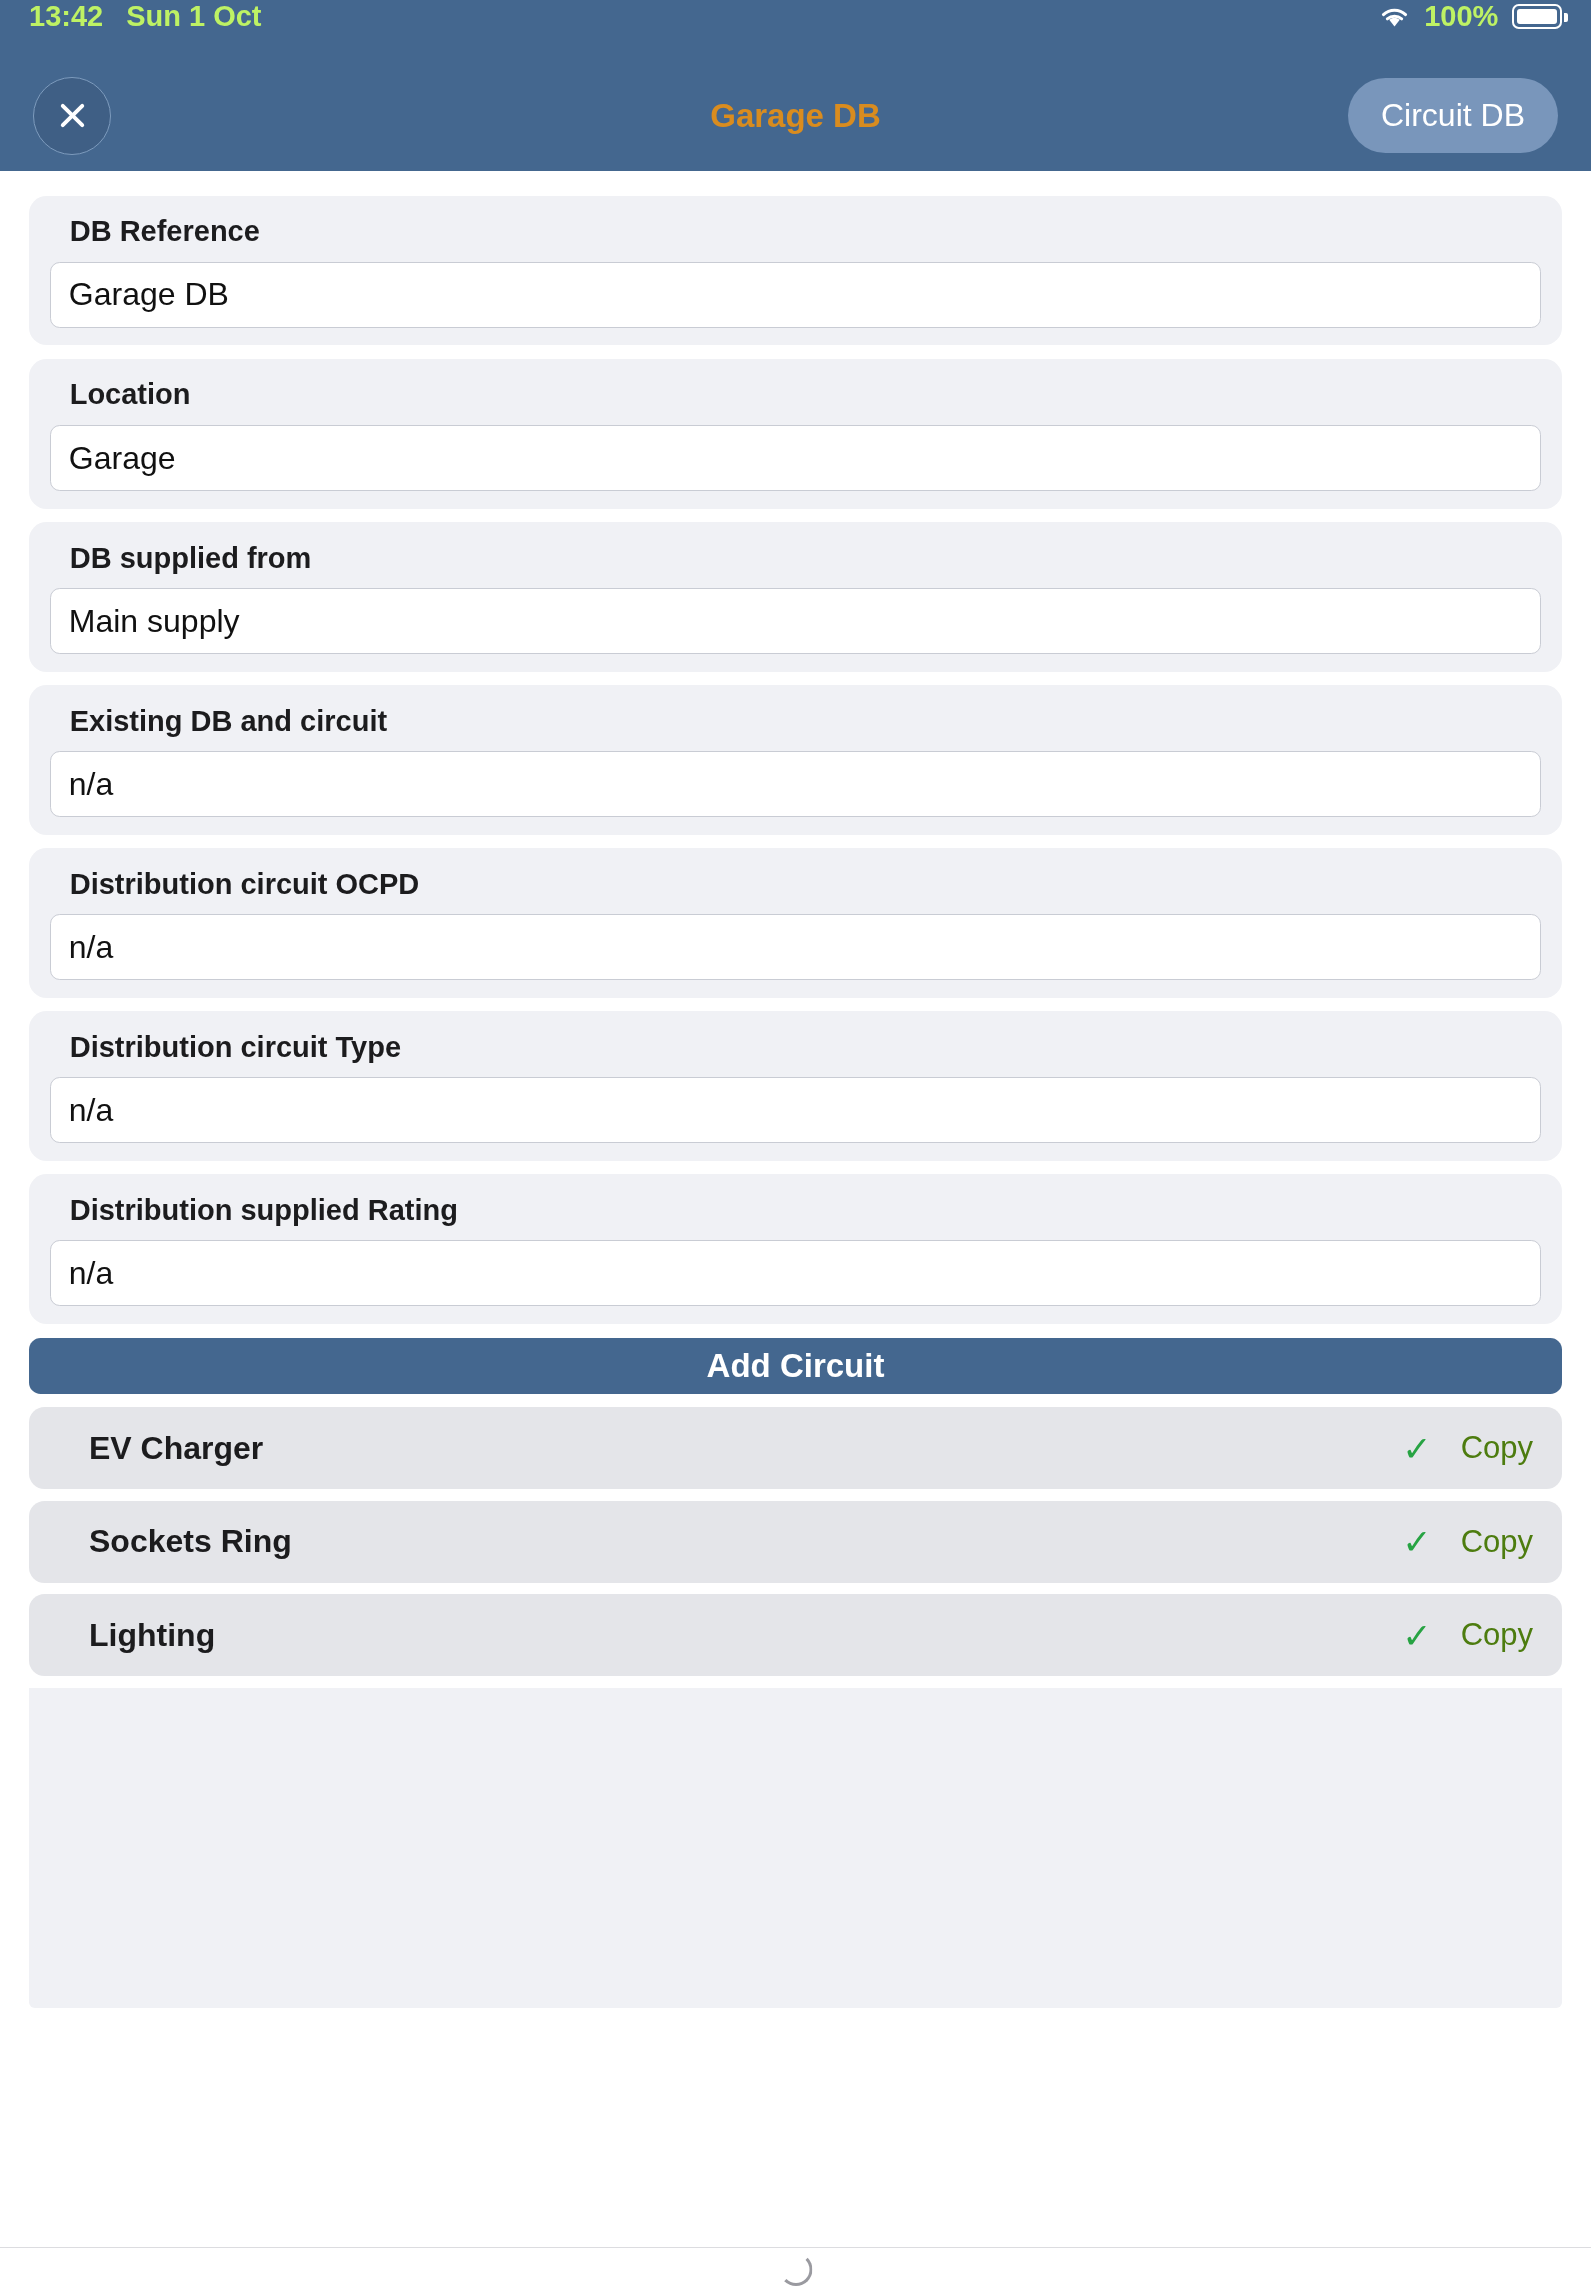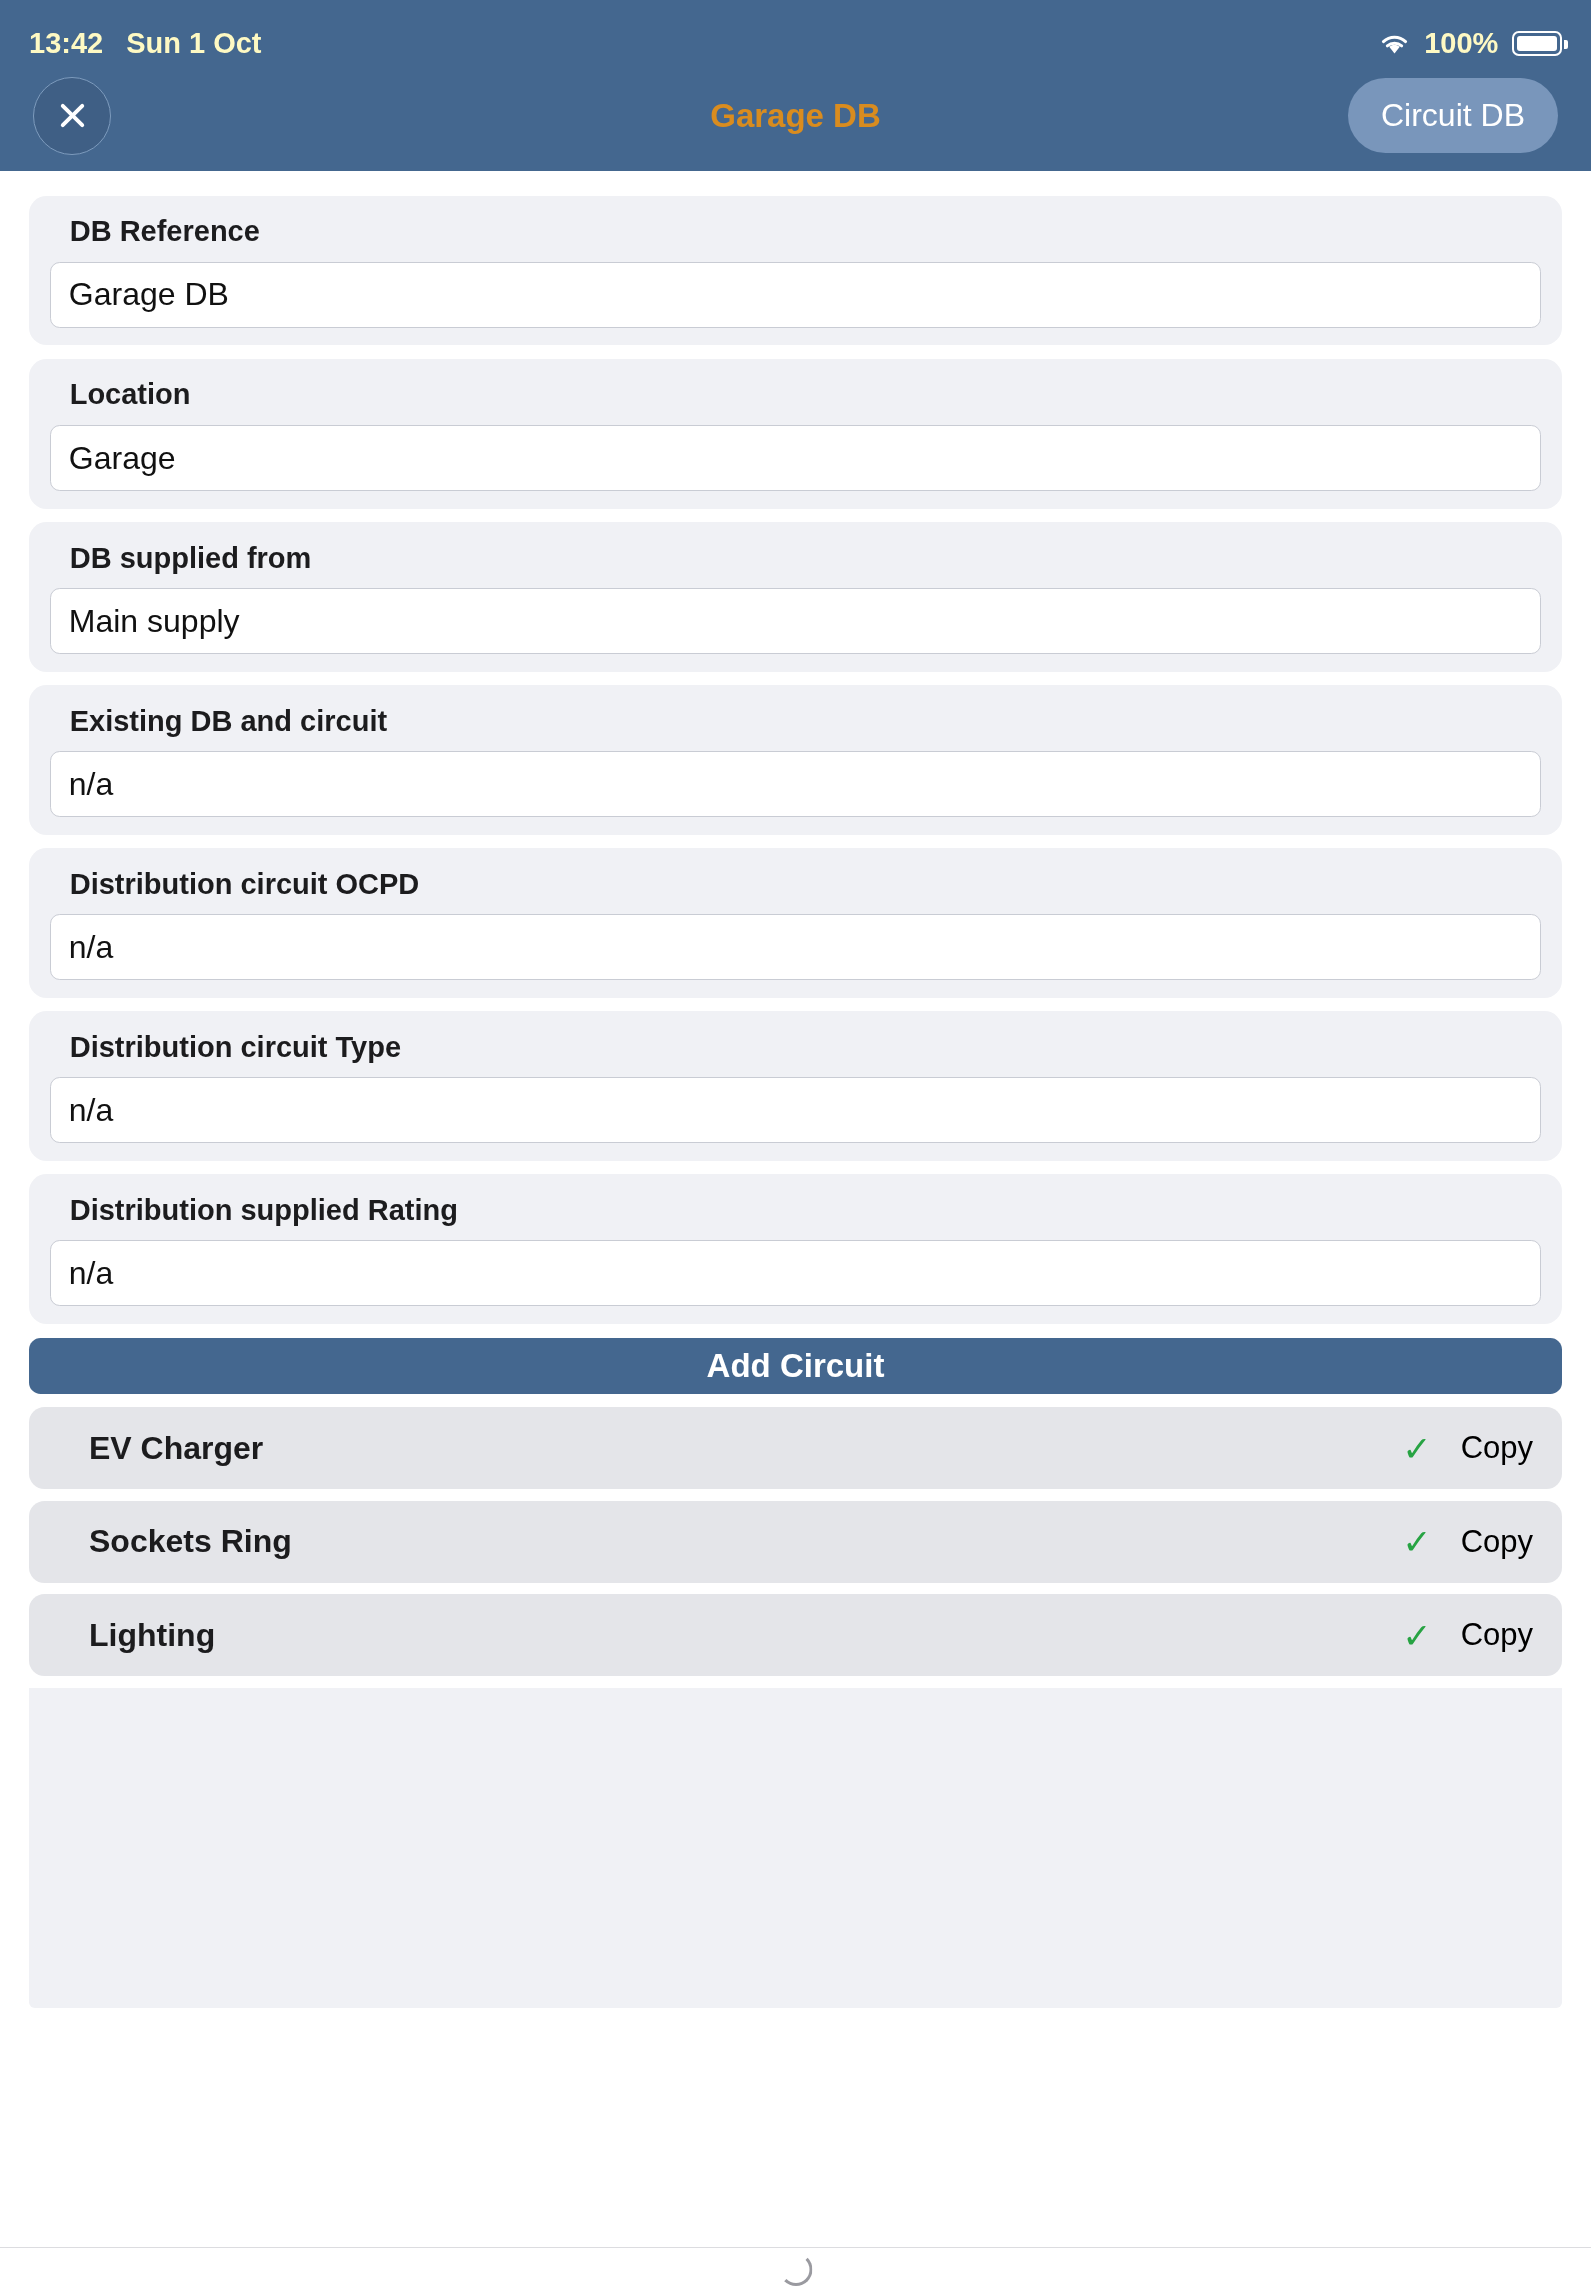--- a/index.html
+++ b/index.html
@@ -15,23 +15,23 @@
     width: 1591px;
     height: 2290px;
     background: #ffffff;
     overflow: hidden;
   }
 
   
   .statusbar {
     height: 60px;
     background: #44678f;
-    color: #fef9c3;
-    display: flex;
-    align-items: flex-end;
+    color: #bef264;
+    display: flex;
+    align-items: flex-start;
     padding: 0 29px;
     font-size: 29px;
     font-weight: 600;
   }
   .status-left { display: flex; align-items: center; gap: 23px; }
   .status-right {
     margin-left: auto;
     display: flex;
     align-items: center;
     gap: 13.6px;
@@ -170,21 +170,21 @@
     color: #1c1c1e;
     margin-left: 31px;
   }
   .circuit-actions {
     margin-left: auto;
     display: flex;
     align-items: center;
     gap: 29px;
   }
   .check-icon { color: #27a343; font-size: 35px; line-height: 1; }
-  .copy-link { color: #000000; font-size: 31px; }
+  .copy-link { color: #4d7c0f; font-size: 31px; }
 
   
   .filler {
     margin: 0 29px;
     background: #f0f1f5;
     height: 320px;
     border-radius: 0 0 5.8px 5.8px;
   }
 
   

